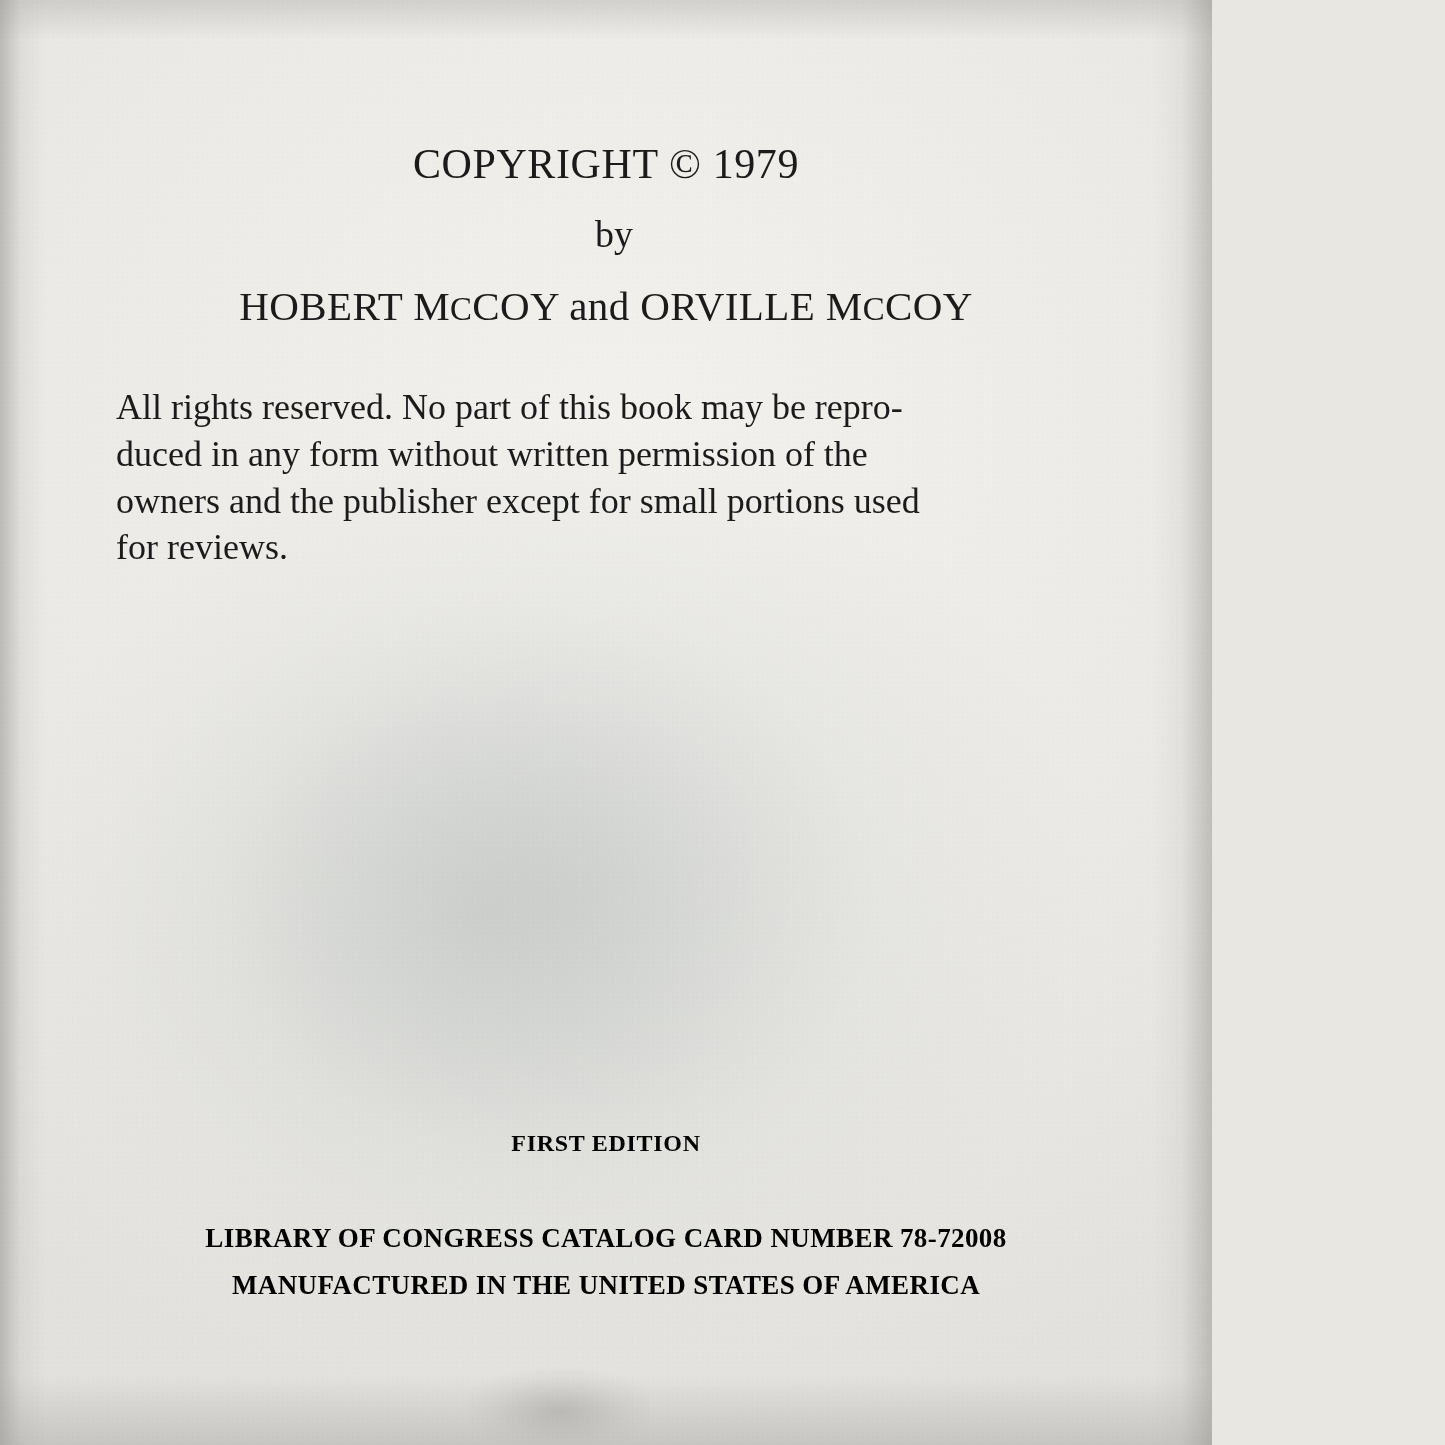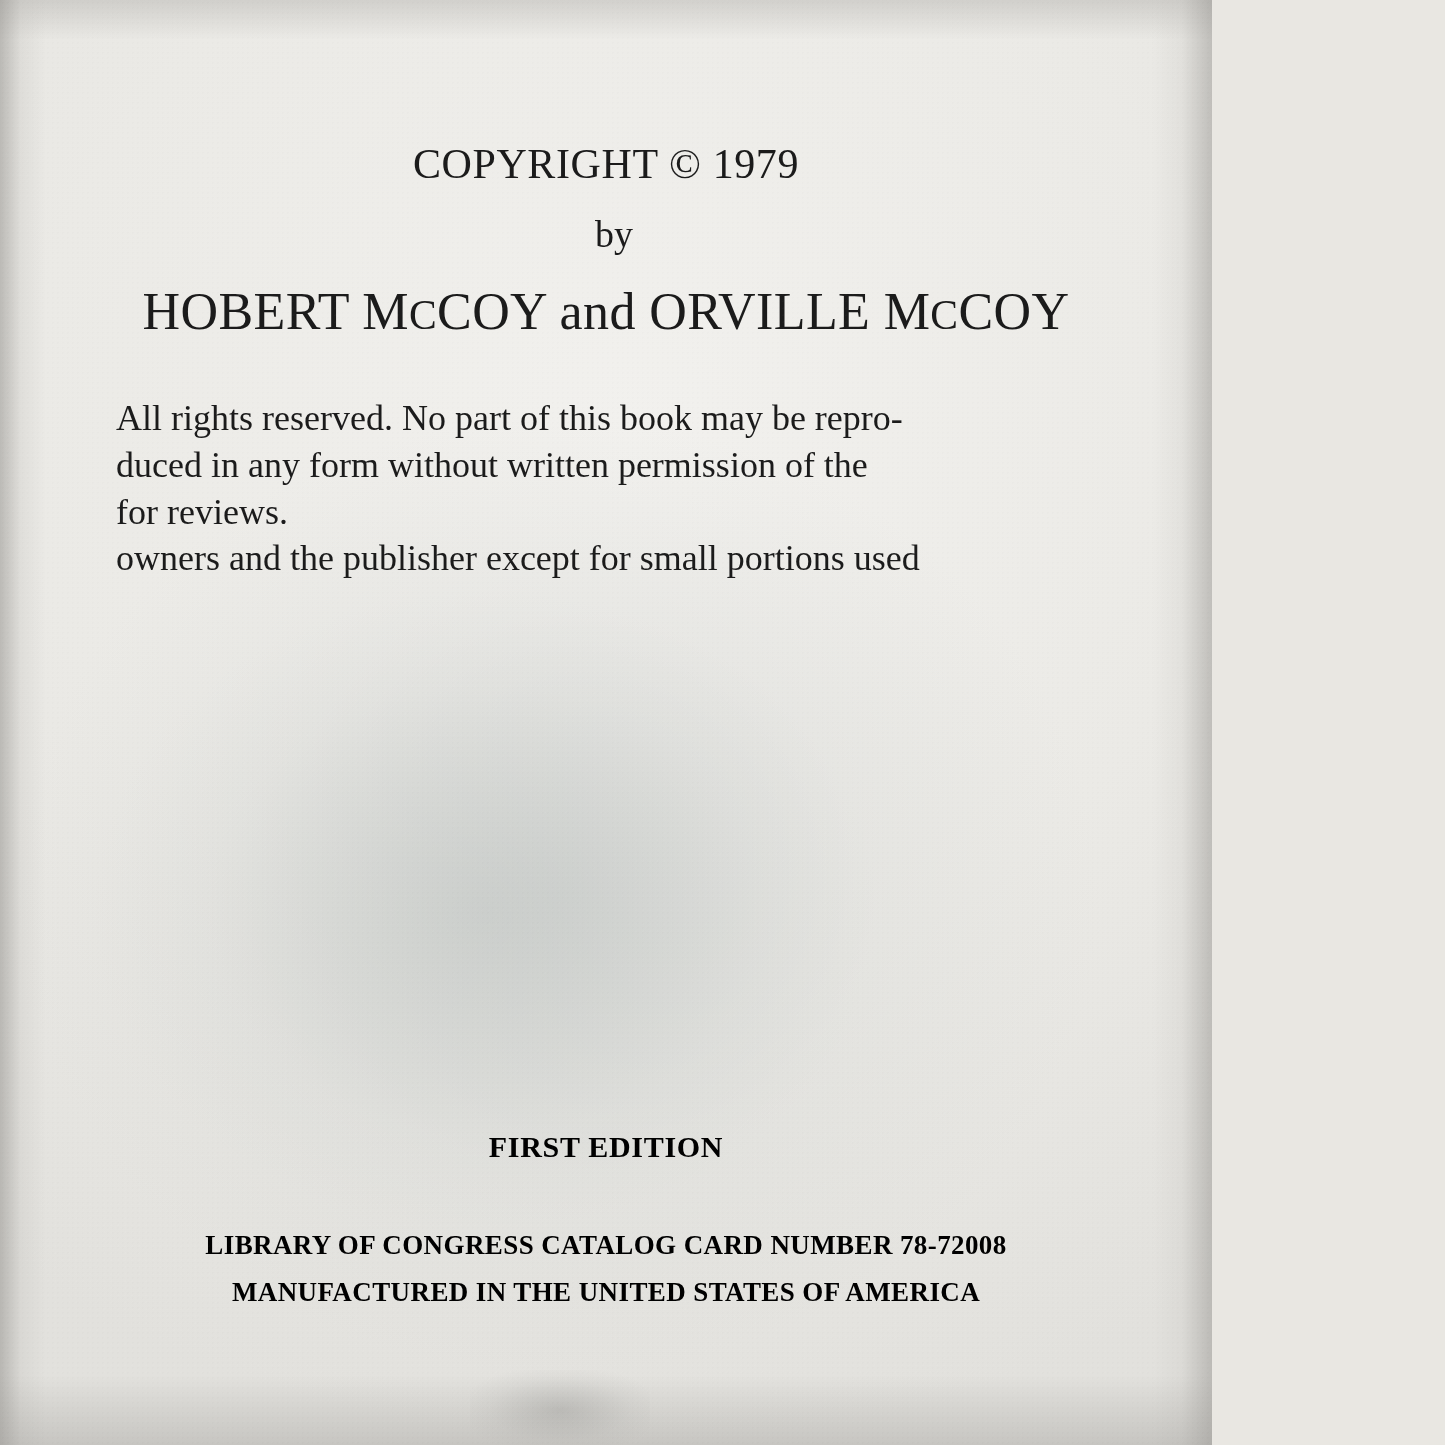--- a/index.html
+++ b/index.html
@@ -80,21 +80,21 @@
     margin-top: 140px;
   }
   .line-by {
     text-align: center;
     font-size: 38px;
     margin-top: 24px;
     padding-left: 16px;
   }
   .line-authors {
     text-align: center;
-    font-size: 52px;
+    font-size: 41px;
     letter-spacing: 0.4px;
     margin-top: 26px;
   }
   .small-caps {
     font-size: 0.80em;
   }
 
   .rights {
     width: 980px;
     margin: 54px auto 0 auto;
@@ -108,21 +108,21 @@
   }
 
   .footer {
     position: absolute;
     left: 0;
     right: 0;
     top: 1130px;
     text-align: center;
   }
   .first-edition {
-    font-size: 30px;
+    font-size: 24px;
     font-weight: bold;
     letter-spacing: 0.7px;
   }
   .lc-block {
     margin-top: 66px;
   }
   .lc-line {
     font-size: 27px;
     font-weight: bold;
     letter-spacing: 0.4px;
@@ -159,22 +159,22 @@
 
     <div class="line-by">by</div>
 
     <div class="line-authors">
       <span>HOBERT M</span><span class="small-caps">C</span><span>COY</span><span> and </span><span>ORVILLE M</span><span class="small-caps">C</span><span>COY</span>
     </div>
 
     <div class="rights">
       <span class="r-line">All rights reserved. No part of this book may be repro-</span>
       <span class="r-line">duced in any form without written permission of the</span>
+      <span class="r-line">owners and the publisher except for small portions used</span>
       <span class="r-line">for reviews.</span>
-      <span class="r-line">owners and the publisher except for small portions used</span>
     </div>
 
   </div>
 
   <div class="footer">
     <div class="first-edition">FIRST EDITION</div>
 
     <div class="lc-block">
       <div class="lc-line">LIBRARY OF CONGRESS CATALOG CARD NUMBER 78-72008</div>
       <div class="lc-line">MANUFACTURED IN THE UNITED STATES OF AMERICA</div>

